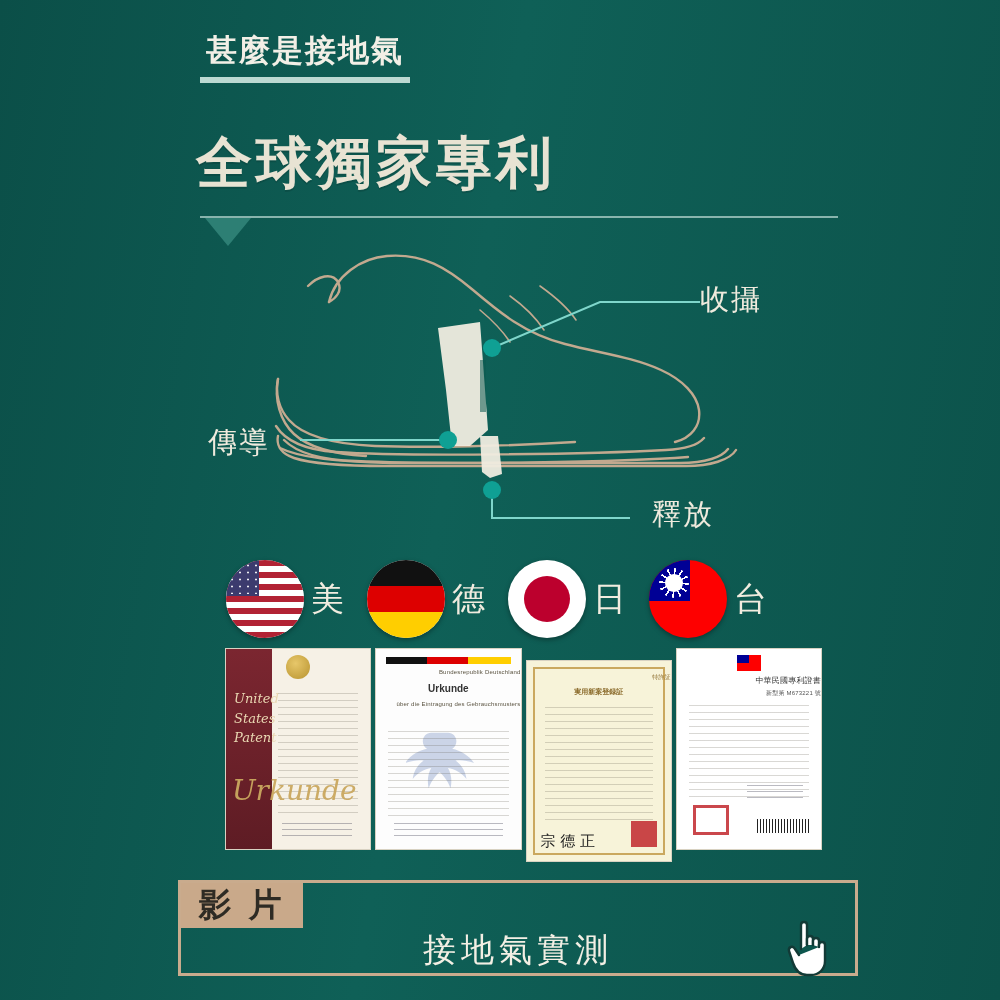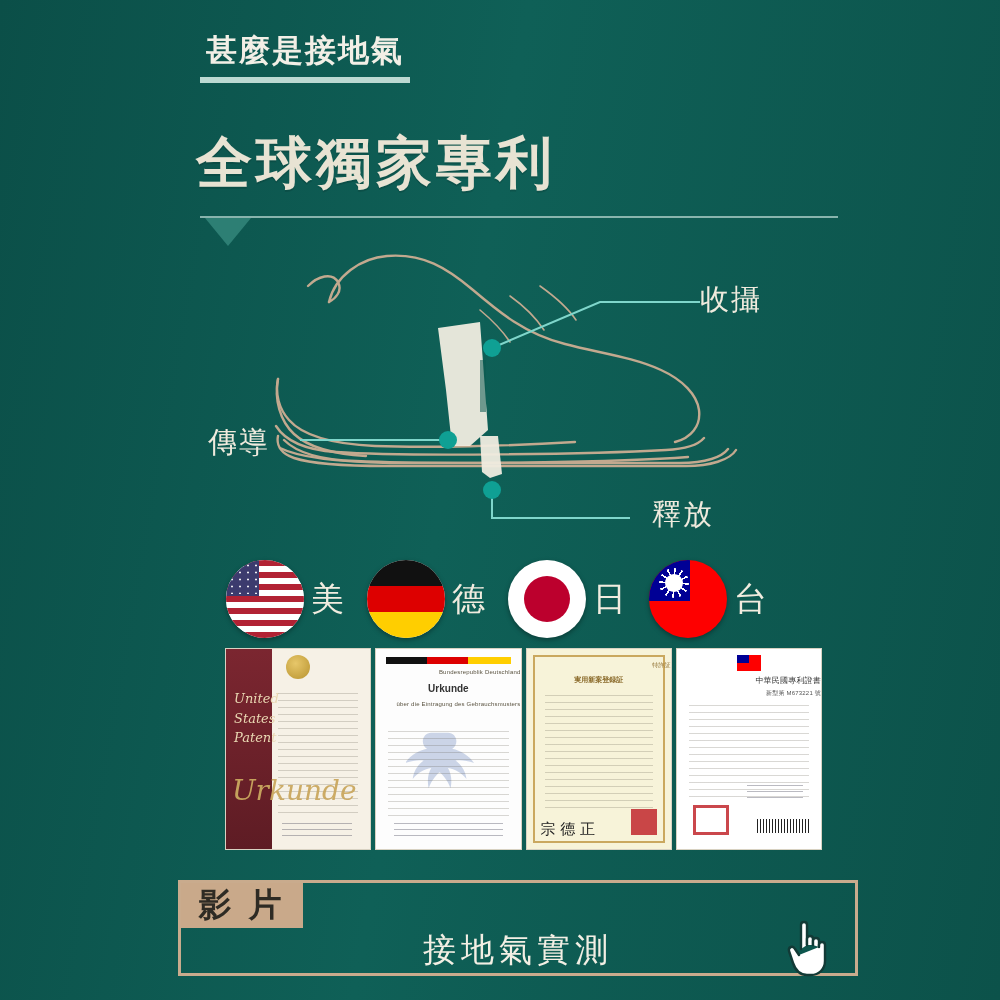--- a/index.html
+++ b/index.html
@@ -248,21 +248,21 @@
   .cert-de .band {
     position: absolute; left: 10px; right: 10px; top: 8px; height: 7px;
     background: linear-gradient(90deg,#111 0 33%,#dd0000 33% 66%,#ffce00 66% 100%);
   }
   .cert-de .eagle {
     position: absolute; left: 50%; top: 72px; margin-left: -42px;
     width: 84px; height: 84px;
     opacity: .25;
   }
   
-  .cert-jp { background: #f7f3d9; }
+  .cert-jp { background: #f7f3d9; margin-top: 12px; }
   .cert-jp .frame {
     position: absolute; inset: 6px;
     border: 2px double #caa85f;
   }
   .cert-jp .stamp {
     position: absolute; right: 14px; bottom: 14px;
     width: 26px; height: 26px;
     background: #c1272d;
     opacity: .85;
   }

